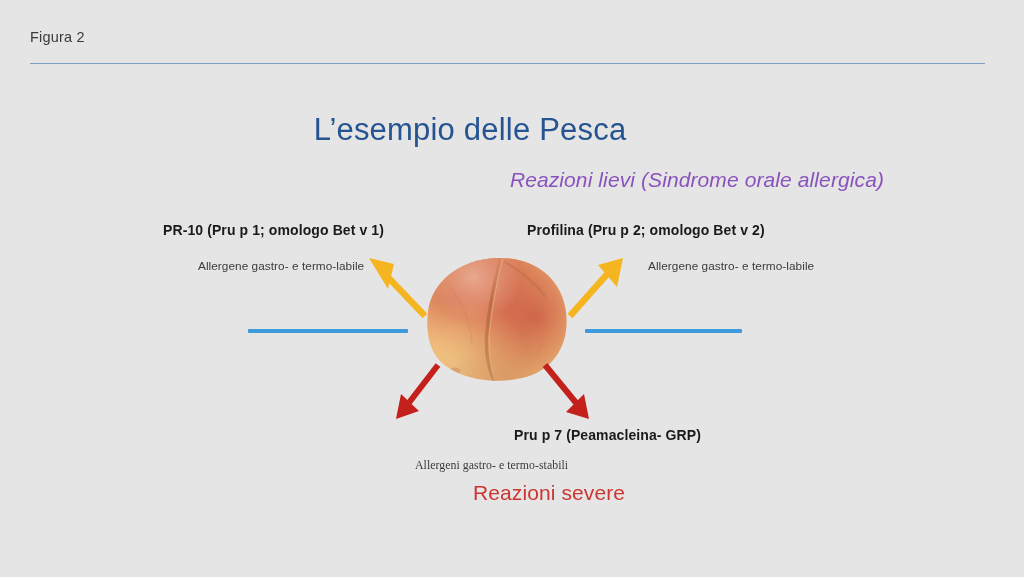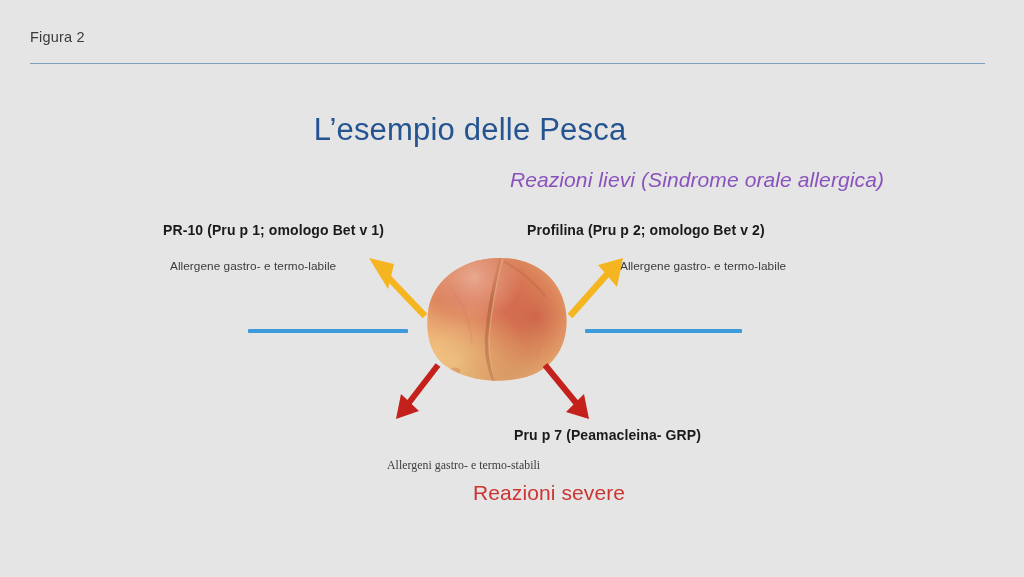--- a/index.html
+++ b/index.html
@@ -71,20 +71,21 @@
     color: #1a1a1a;
     white-space: nowrap;
     letter-spacing: 0.1px;
   }
   .label-small {
     position: absolute;
     font-size: 11.8px;
     color: #3b3b3b;
     white-space: nowrap;
     letter-spacing: 0.05px;
+    margin-left: 28px;
   }
   #pr10-title   { left: 163px; top: 222px; }
   #pr10-sub     { left: 170px; top: 259px; }
   #prof-title   { left: 527px; top: 222px; }
   #prof-sub     { left: 620px; top: 259px; }
 
   #prup3-title  { left: 333px; top: 427px; }
   #prup7-title  { left: 514px; top: 427px; }
   #stabili-sub  { left: 387px; top: 458px; font-family: Liberation Serif, serif; }
 

